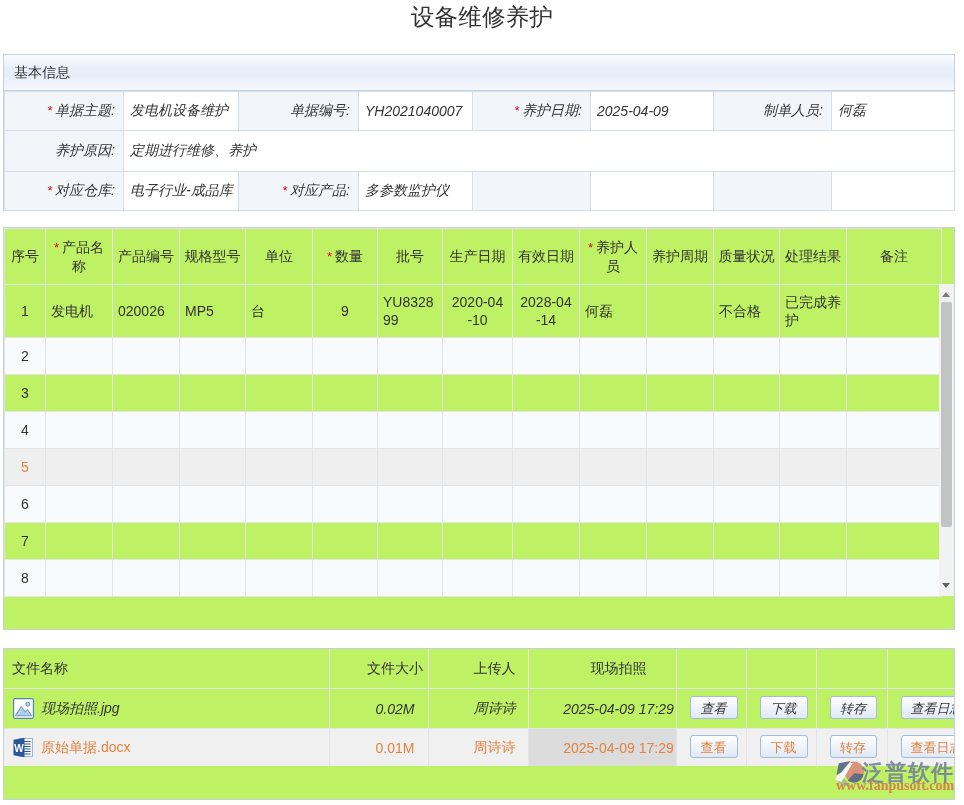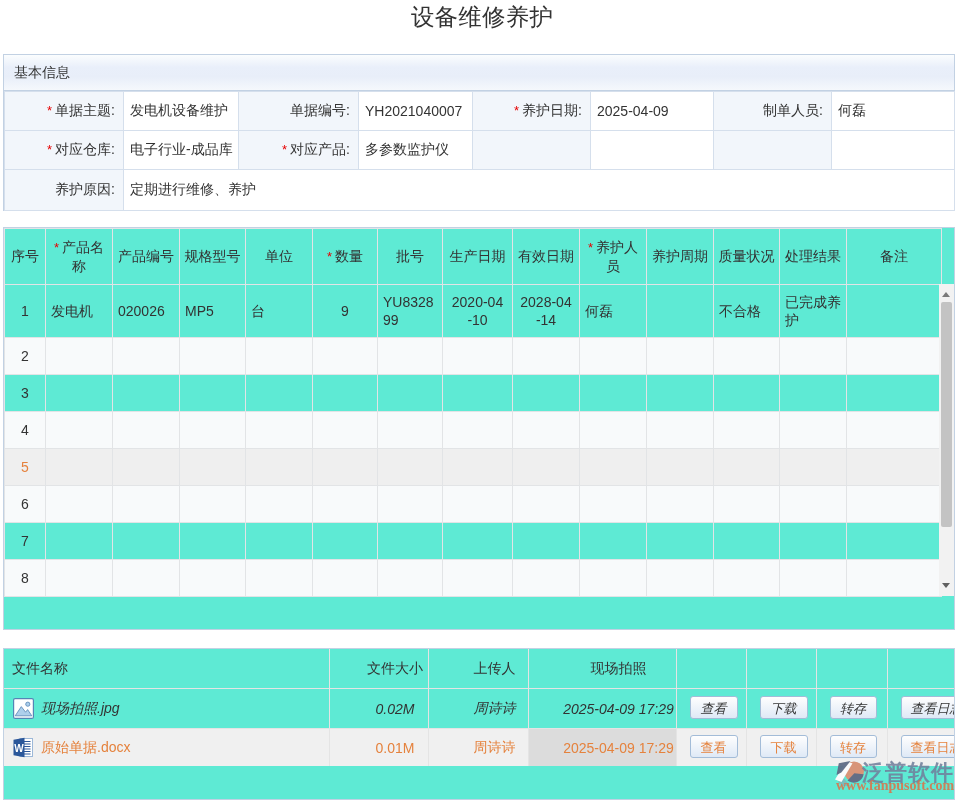--- a/index.html
+++ b/index.html
@@ -1,28 +1,28 @@
 <!DOCTYPE html>
 <html lang="zh"><head>
 <meta charset="utf-8">
 <title>设备维修养护</title>
 <style>
 html,body{margin:0;padding:0;background:#fff;}
 body{width:964px;height:805px;position:relative;font-family:"Liberation Sans",sans-serif;color:#333;overflow:hidden;}
 .title{position:absolute;top:1px;left:0;width:964px;text-align:center;font-size:23.5px;color:#333;letter-spacing:0.2px;}
-.panel{position:absolute;left:3px;width:952px;border:1px solid #c2d1e3;box-sizing:border-box;background:#5eead4;}
+.panel{position:absolute;left:3px;width:952px;border:1px solid #c2d1e3;box-sizing:border-box;background:#bef264;}
 .phead{background:linear-gradient(180deg,#fbfdfe 0%,#e9effa 35%,#e8eef9 62%,#f5f8fc 100%);border-bottom:1px solid #c2d1e3;font-size:14px;color:#333;padding-left:10px;box-sizing:border-box;}
 .st{color:#e60000;margin-right:3px;font-size:13px;}
 table{border-collapse:collapse;table-layout:fixed;}
 td,th{font-weight:normal;font-size:14px;color:#333;overflow:hidden;}
 
 #p1{top:54px;height:157px;}
 #p1 .phead{height:36px;line-height:35px;}
 .form{width:950px;}
-.form td{border:1px solid #d5dfec;height:38px;padding:0;}
+.form td{border:1px solid #d5dfec;height:38px;padding:0;font-style:italic;}
 .form td.lb{background:#f2f6fb;text-align:right;padding-right:8px;}
 .form td.vl{background:#fff;text-align:left;padding-left:6px;}
 
 #p2{top:227px;height:403px;}
 #p2 .phead{height:34px;line-height:33px;}
 .ptab{width:937px;}
 .ptab th{border:1px solid #e2e4e6;text-align:center;padding:0;line-height:19px;}
 .ptab td{border:1px solid #e2e4e6;padding:0 0 0 5px;text-align:left;line-height:18px;}
 .ptab td.c{text-align:center;padding:0;}
 .ptab tr.stripe td{background:#f8fafb;}
@@ -79,33 +79,33 @@
         <tr>
           <td class="lb"><span class="st">*</span>单据主题:</td>
           <td class="vl">发电机设备维护</td>
           <td class="lb">单据编号:</td>
           <td class="vl">YH2021040007</td>
           <td class="lb"><span class="st">*</span>养护日期:</td>
           <td class="vl">2025-04-09</td>
           <td class="lb">制单人员:</td>
           <td class="vl">何磊</td>
         </tr>
+<tr style="height:41px">
+          <td class="lb">养护原因:</td>
+          <td class="vl" colspan="7">定期进行维修、养护</td>
+        </tr>
 <tr>
           <td class="lb"><span class="st">*</span>对应仓库:</td>
           <td class="vl">电子行业-成品库</td>
           <td class="lb"><span class="st">*</span>对应产品:</td>
           <td class="vl">多参数监护仪</td>
           <td class="lb"></td>
           <td class="vl"></td>
           <td class="lb"></td>
           <td class="vl"></td>
-        </tr>
-<tr style="height:41px">
-          <td class="lb">养护原因:</td>
-          <td class="vl" colspan="7">定期进行维修、养护</td>
         </tr>
 </tbody>
     </table>
 </div>
 
 <div class="panel" id="p2">
 <div class="thead-wrap">
 <table class="ptab">
 <colgroup>
           <col style="width:41px">

